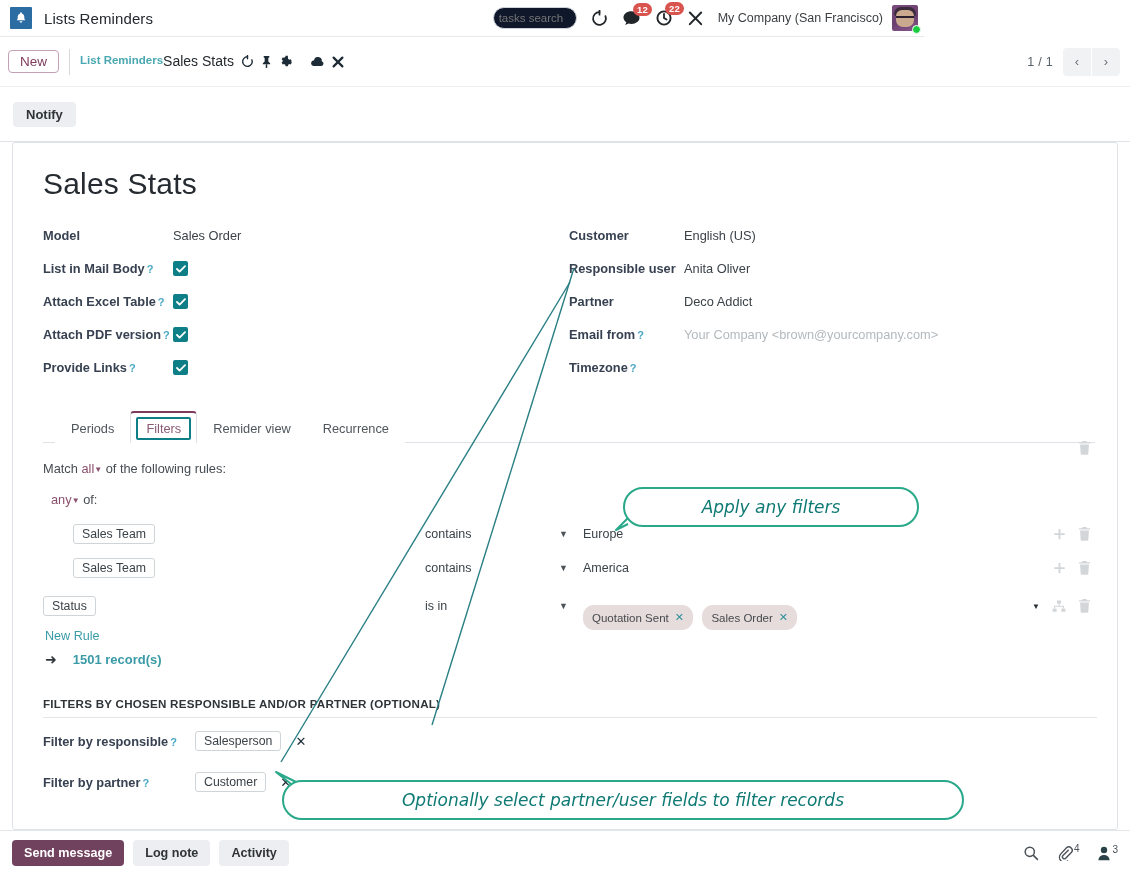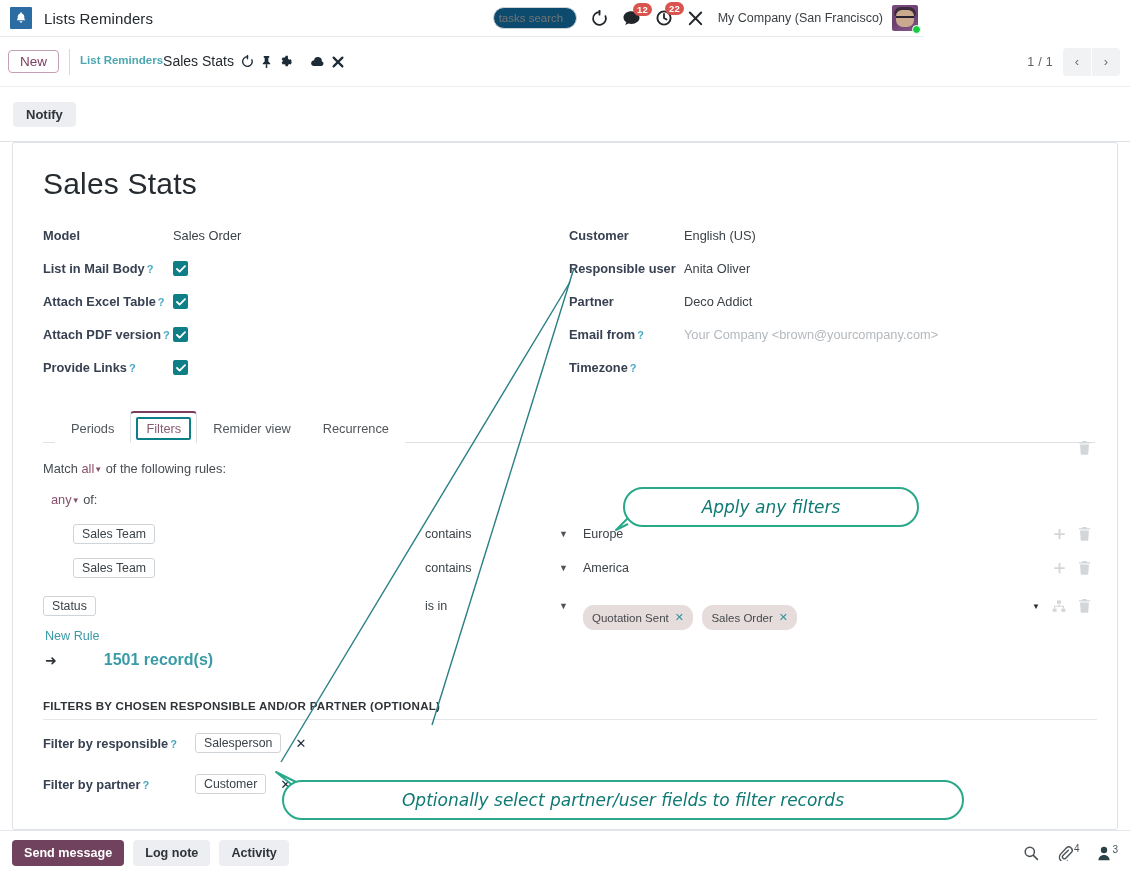--- a/index.html
+++ b/index.html
@@ -32,21 +32,21 @@
   .brand-title {
     margin-left: 12px; font-size: 15px; color: #24292e; font-weight: 400;
     letter-spacing: .1px;
   }
   .nav-right {
     margin-left: auto; display: flex; align-items: center; gap: 0px;
     padding-right: 6px; height: 100%;
   }
   .tasks-search {
     width: 84px; height: 22px; border: 1px solid #ced4da; border-radius: 11px;
-    background: #0c4a6e; font-size: 11.5px; color: #9aa0a6; padding: 0 5px;
+    background: #0f172a; font-size: 11.5px; color: #9aa0a6; padding: 0 5px;
     font-family: "Liberation Sans", sans-serif; outline: none;
   }
   .nav-ico { position: relative; margin-left: 14px; cursor: pointer; display:flex; align-items:center; }
   .badge {
     position: absolute; top: -7px; right: -11px;
     background: #d9534f; color: #fff; font-size: 9.5px; font-weight: 700;
     border-radius: 9px; padding: 1px 4px; line-height: 11px; min-width: 16px;
     text-align: center;
   }
   .company-name { margin-left: 14px; font-size: 12.5px; color: #3c4043; white-space: nowrap; }
@@ -188,21 +188,21 @@
   .tag-x { color: #30919a; font-size: 11px; cursor: pointer; font-weight: 700; }
   .row-actions { position: absolute; right: 4px; display: flex; align-items: center; gap: 12px; }
   .ico-btn { color: #d3d6d9; cursor: pointer; display: flex; align-items: center; }
   .mini-caret { color: #2a2f33; font-size: 8px; cursor: pointer; }
 
   .new-rule { color: #3a9ba7; font-size: 12.6px; margin: 6px 0 0 2px; cursor: pointer; }
   .record-line {
     display: flex; align-items: center; gap: 16px; margin-top: 8px; margin-left: 2px;
   }
   .record-arrow { color: #2f3438; font-size: 14px; }
-  .record-count { color: #3a9ba7; font-size: 16px; font-weight: 700; cursor: pointer; margin-left: 31px; }
+  .record-count { color: #3a9ba7; font-size: 13px; font-weight: 700; cursor: pointer; }
 
   .section-head {
     margin-top: 30px; font-size: 11.6px; font-weight: 700; color: #2f3438;
     letter-spacing: .25px; padding-bottom: 7px; border-bottom: 1px solid #e4e7ea;
     width: 1054px;
   }
   .opt-row { display: flex; align-items: center; height: 36px; margin-top: 5px; }
   .opt-label {
     width: 152px; font-size: 12.8px; font-weight: 700; color: #374151;
     display: flex; align-items: baseline; gap: 2px;

